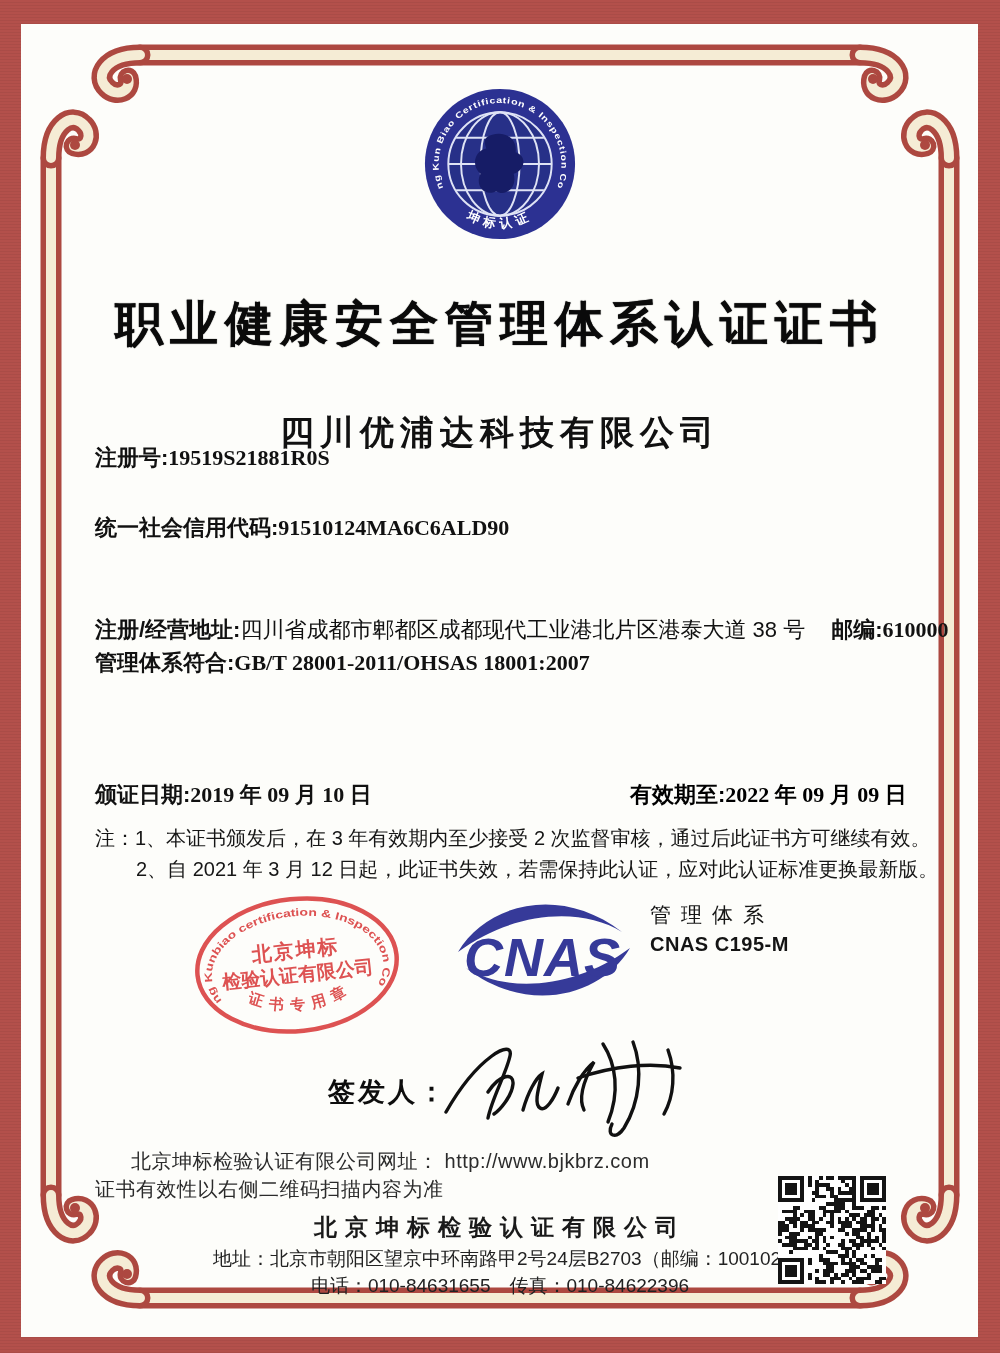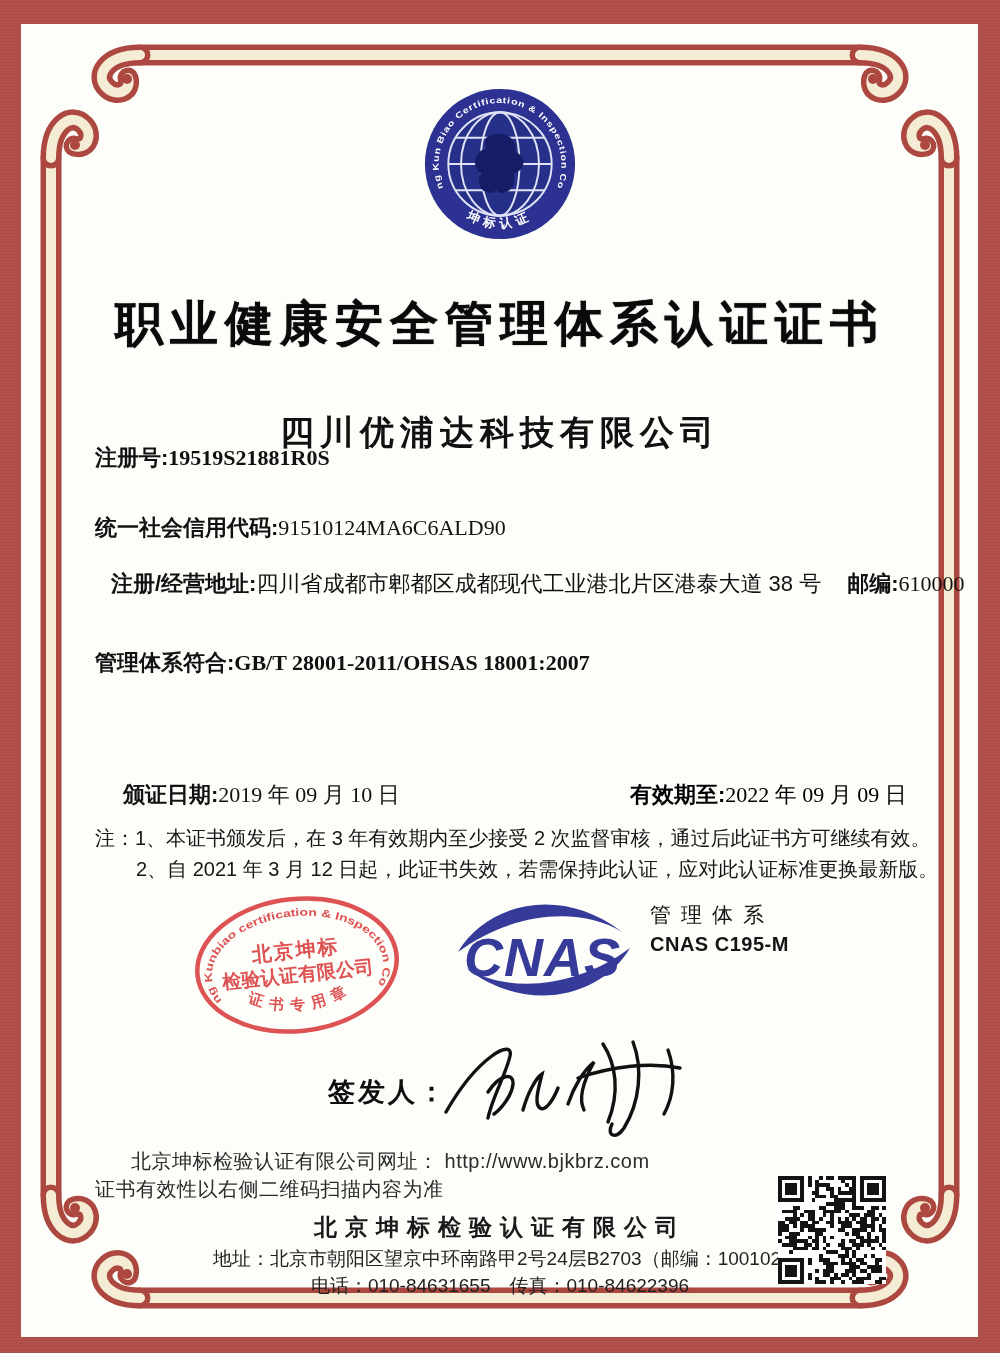--- a/index.html
+++ b/index.html
@@ -13,21 +13,21 @@
   .fc{stroke:#f5ecd5;stroke-width:10;fill:none;stroke-linecap:round;}
   .fd{fill:#ad4840;}
   .abs{position:absolute;}
   .ctr{left:0;width:1000px;text-align:center;}
   #title{top:292px;font-size:48px;font-weight:900;letter-spacing:7px;color:#0a0a0a;
          text-shadow:0 0 1px #000;}
   #company{top:366px;font-size:34px;font-weight:700;letter-spacing:6px;color:#111;margin-top:44px;}
   .row{left:95px;width:820px;font-size:22px;color:#111;white-space:nowrap;}
   .lab{font-weight:700;}
   .val{font-family:"Liberation Serif",serif;font-weight:700;}
-  .valn{font-family:"Liberation Serif",serif;font-weight:400;text-align:center;}
+  .valn{font-family:"Liberation Serif",serif;font-weight:700;text-align:center;}
   .gap{margin-left:26px;}
   .note{left:95px;width:830px;font-size:20px;color:#161616;line-height:31px;white-space:nowrap;}
   #note2{padding-left:41px;}
   #cnas-text{left:650px;top:900px;color:#141414;}
   #cnas-text .zh{font-family:"Liberation Serif",serif;font-size:21px;letter-spacing:10px;line-height:31px;}
   #cnas-text .en{font-size:20px;font-weight:700;line-height:27px;letter-spacing:.5px;}
   #signer-label{left:328px;top:1074px;font-size:27px;font-weight:700;letter-spacing:3px;color:#0d0d0d;}
   .foot-small{left:95px;font-size:20px;color:#2b2b2b;letter-spacing:.5px;white-space:nowrap;}
   #foot-company{top:1212px;font-size:23px;letter-spacing:8px;color:#1a1a1a;font-weight:700;}
   #foot-addr{left:213px;top:1246px;font-size:19px;color:#222;white-space:nowrap;}
@@ -106,28 +106,28 @@
 
   <div class="abs ctr" id="title">职业健康安全管理体系认证证书</div>
   <div class="abs ctr" id="company">四川优浦达科技有限公司</div>
 
   <div class="abs row" style="top:443px;">
     <span class="lab">注册号:</span><span class="val">19519S21881R0S</span>
   </div>
   <div class="abs row" style="top:513px;">
     <span class="lab">统一社会信用代码:</span><span class="valn">91510124MA6C6ALD90</span>
   </div>
-  <div class="abs row" style="top:569px;margin-left:16px;">
+  <div class="abs row" style="top:615px;">
     <span class="lab">注册/经营地址:</span><span>四川省成都市郫都区成都现代工业港北片区港泰大道 38 号</span><span class="lab gap">邮编:</span><span class="valn">610000</span>
   </div>
   <div class="abs row" style="top:648px;">
     <span class="lab">管理体系符合:</span><span class="val">GB/T 28001-2011/OHSAS 18001:2007</span>
   </div>
 
-  <div class="abs row" style="top:780px;margin-left:28px;">
+  <div class="abs row" style="top:780px;">
     <span class="lab">颁证日期:</span><span class="valn">2019 年 09 月 10 日</span>
   </div>
   <div class="abs" style="left:630px;top:780px;font-size:22px;white-space:nowrap;">
     <span class="lab">有效期至:</span><span class="valn">2022 年 09 月 09 日</span>
   </div>
 
   <div class="abs note" style="top:823px;" id="note1">注：1、本证书颁发后，在 3 年有效期内至少接受 2 次监督审核，通过后此证书方可继续有效。</div>
   <div class="abs note" style="top:854px;" id="note2">2、自 2021 年 3 月 12 日起，此证书失效，若需保持此认证，应对此认证标准更换最新版。</div>
 
   <svg class="abs" style="left:190px;top:890px;width:214px;height:150px;transform:rotate(-6deg);" viewBox="-107 -75 214 150">

